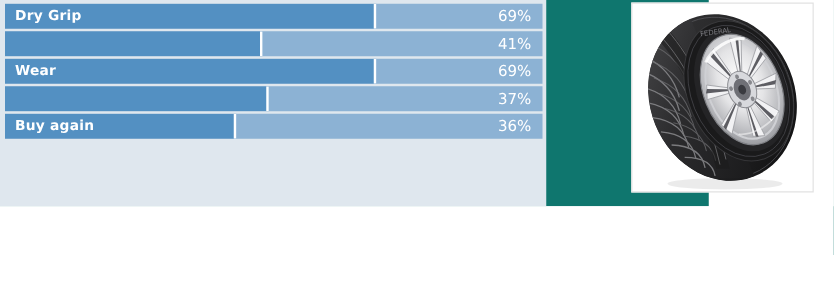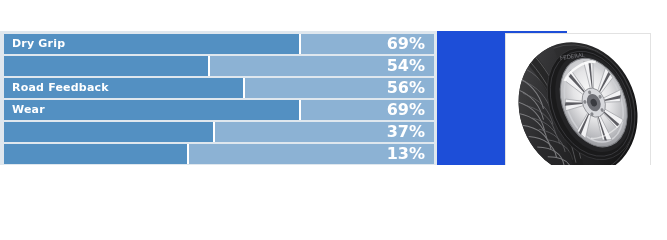--- a/index.html
+++ b/index.html
@@ -10,22 +10,21 @@
   body {
     width: 667px;
     height: 165px;
     font-family: "DejaVu Sans", "Liberation Sans", sans-serif;
     overflow: hidden;
   }
   #root {
     position: relative;
     width: 567px;
     height: 165px;
-    background: #1d4ed8;
-    margin-top: 31px;
+    background: #0f766e;
   }
 
   
   #ratings-panel {
     position: absolute;
     left: 0;
     top: 0;
     width: 437px;
     height: 165px;
     background: #dfe7ee;
@@ -60,25 +59,24 @@
     color: #ffffff;
     white-space: nowrap;
     z-index: 2;
     letter-spacing: 0.2px;
   }
   .rating-value {
     position: absolute;
     right: 9px;
     top: 0;
     line-height: 20px;
-    font-size: 16px;
+    font-size: 12px;
     color: #ffffff;
     white-space: nowrap;
     z-index: 2;
-    font-weight: bold;
   }
 
   
   #product-image-box {
     position: absolute;
     left: 505px;
     top: 2px;
     width: 146px;
     height: 152px;
     background: #ffffff;
@@ -99,39 +97,35 @@
 
   <div id="ratings-panel">
 
   <div class="rating-row">
         <div class="rating-fill" style="width: 69%;"></div>
         <div class="rating-label">Dry Grip</div>
         <div class="rating-value">69%</div>
       </div>
       <div class="rating-row">
         <div class="rating-fill" style="width: 48%;"></div>
-        <div class="rating-value">54%</div>
-      </div>
-      <div class="rating-row">
-        <div class="rating-fill" style="width: 56%;"></div>
-        <div class="rating-label">Road Feedback</div>
-        <div class="rating-value">56%</div>
+        <div class="rating-value">41%</div>
       </div>
       <div class="rating-row">
         <div class="rating-fill" style="width: 69%;"></div>
         <div class="rating-label">Wear</div>
         <div class="rating-value">69%</div>
       </div>
       <div class="rating-row">
         <div class="rating-fill" style="width: 49%;"></div>
         <div class="rating-value">37%</div>
       </div>
       <div class="rating-row">
         <div class="rating-fill" style="width: 43%;"></div>
-        <div class="rating-value">13%</div>
+        <div class="rating-label">Buy again</div>
+        <div class="rating-value">36%</div>
       </div>
     </div>
 
   <div id="product-image-box">
     <svg viewBox="0 0 144 150" xmlns="http://www.w3.org/2000/svg">
       <defs>
         <radialGradient id="rimGrad" cx="52%" cy="42%" r="62%">
           <stop offset="0%" stop-color="#ffffff"></stop>
           <stop offset="45%" stop-color="#e4e4e6"></stop>
           <stop offset="78%" stop-color="#b8b9bd"></stop>

